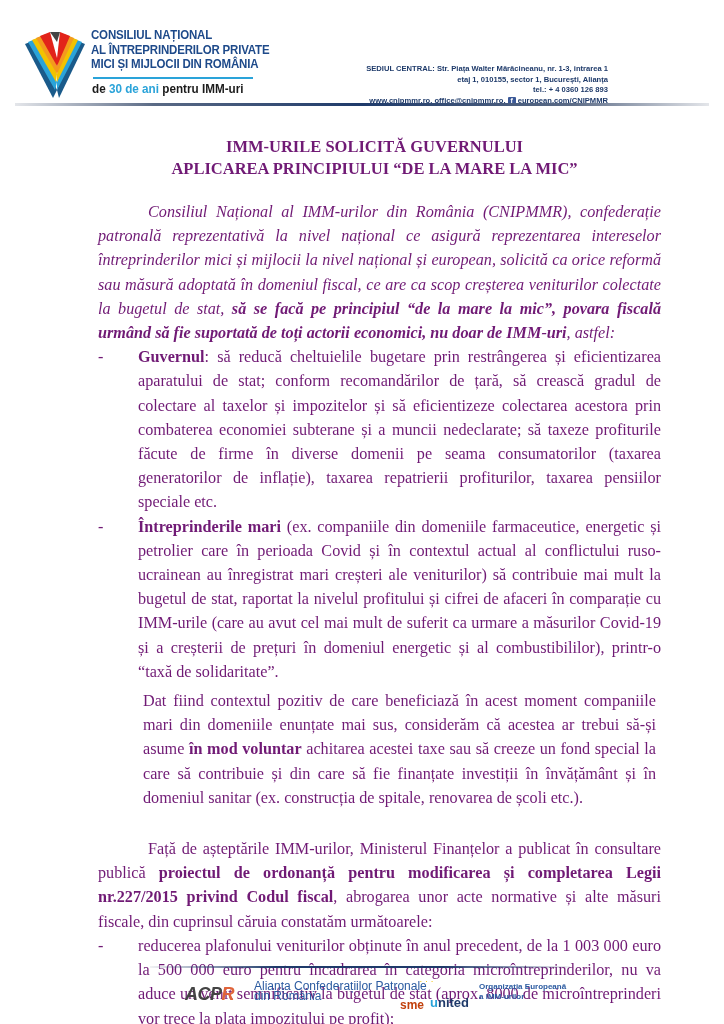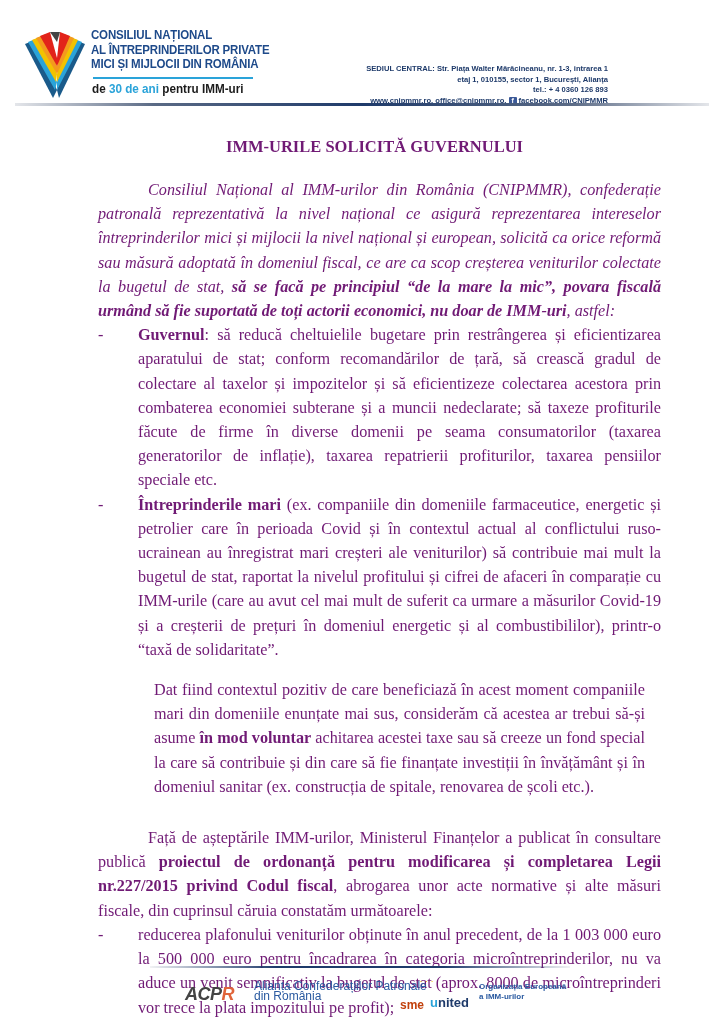--- a/index.html
+++ b/index.html
@@ -24,21 +24,21 @@
     
     .doc { position: absolute; left: 98px; top: 136px; width: 563px; font-family: "Liberation Serif", serif; font-size: 16.2px; line-height: 24.2px; color: #701a75; }
     .title { text-align: center; font-weight: bold; font-size: 16.5px; line-height: 22px; margin-left: -10px; }
     .title div { white-space: nowrap; }
     .para { text-align: justify; margin: 0; }
     .indent { text-indent: 50px; }
     .p1 { margin-top: 20px; font-style: italic; }
     .list { margin: 0; padding: 0; list-style: none; }
     .list li { position: relative; padding-left: 40px; text-align: justify; }
     .list li .dash { position: absolute; left: 0; top: 0; }
-    .li-para { padding-left: 40px; text-align: justify; margin: 16px; }
+    .li-para { padding-left: 40px; text-align: justify; margin: 5px; }
     .gap { margin-top: 27px; }
     b { font-weight: bold; }
 
     
     .footer-line { position: absolute; left: 150px; top: 966px; width: 420px; height: 2px;
       background: linear-gradient(to right, rgba(120,130,150,0.1), #1e3a6a 30%, #1e3a6a 70%, rgba(120,130,150,0.1)); }
     .acpr { position: absolute; left: 185px; top: 984px; font-family: "Liberation Sans", sans-serif; font-weight: bold; font-style: italic; font-size: 18px; color: #444; letter-spacing: -0.5px; }
     .acpr .r { color: #e0643a; }
     .acpr-text { position: absolute; left: 254px; top: 982px; font-family: "Liberation Sans", sans-serif; font-size: 12px; line-height: 9.5px; color: #2a5aa0; font-weight: normal; }
     .sme { position: absolute; left: 400px; top: 978px; width: 60px; height: 34px; font-family: "Liberation Sans", sans-serif; font-weight: bold; }
@@ -72,29 +72,30 @@
   </div>
   <div class="org-rule"></div>
   <div class="org-tagline"><span>de </span><span class="hl">30 de ani</span><span> pentru IMM-uri</span></div>
 
   <div class="contact">
     <div>SEDIUL CENTRAL: Str. Piața Walter Mărăcineanu, nr. 1-3, intrarea 1</div>
     <div>etaj 1, 010155, sector 1, București, Alianța</div>
     <div>tel.: + 4 0360 126 893</div>
     <div>
       <span>www.cnipmmr.ro, office@cnipmmr.ro,</span>
-      <span class="fb-icon">f</span><span>facebook.com/CNIPMMR</span>
+      <span class="fb-icon">f</span><span>european.com/CNIPMMR</span>
     </div>
   </div>
   <div class="header-line"></div>
 </div>
 
 <div class="doc">
   <div class="title">
     <div>IMM-URILE SOLICITĂ GUVERNULUI</div>
+    <div>APLICAREA PRINCIPIULUI “DE LA MARE LA MIC”</div>
   </div>
 
   <p class="para indent p1"><span>Consiliul Național al IMM-urilor din România (CNIPMMR), confederație patronală reprezentativă la nivel național ce asigură reprezentarea intereselor întreprinderilor mici și mijlocii la nivel național și european, solicită ca orice reformă sau măsură adoptată în domeniul fiscal, ce are ca scop creșterea veniturilor colectate la bugetul de stat, </span><b>să se facă pe principiul “de la mare la mic”, povara fiscală urmând să fie suportată de toți actorii economici, nu doar de IMM-uri</b><span>, astfel:</span></p>
 
   <ul class="list">
     <li><span class="dash">-</span><b>Guvernul</b><span>: să reducă cheltuielile bugetare prin restrângerea și eficientizarea aparatului de stat; conform recomandărilor de țară, să crească gradul de colectare al taxelor și impozitelor și să eficientizeze colectarea acestora prin combaterea economiei subterane și a muncii nedeclarate; să taxeze profiturile făcute de firme în diverse domenii pe seama consumatorilor (taxarea generatorilor de inflație), taxarea repatrierii profiturilor, taxarea pensiilor speciale etc.</span></li>
     <li><span class="dash">-</span><b>Întreprinderile mari</b><span> (ex. companiile din domeniile farmaceutice, energetic și petrolier care în perioada Covid și în contextul actual al conflictului ruso-ucrainean au înregistrat mari creșteri ale veniturilor) să contribuie mai mult la bugetul de stat, raportat la nivelul profitului și cifrei de afaceri în comparație cu IMM-urile (care au avut cel mai mult de suferit ca urmare a măsurilor Covid-19 și a creșterii de prețuri în domeniul energetic și al combustibililor), printr-o “taxă de solidaritate”.</span></li>
   </ul>
   <p class="li-para"><span>Dat fiind contextul pozitiv de care beneficiază în acest moment companiile mari din domeniile enunțate mai sus, considerăm că acestea ar trebui să-și asume </span><b>în mod voluntar</b><span> achitarea acestei taxe sau să creeze un fond special la care să contribuie și din care să fie finanțate investiții în învățământ și în domeniul sanitar (ex. construcția de spitale, renovarea de școli etc.).</span></p>
 

